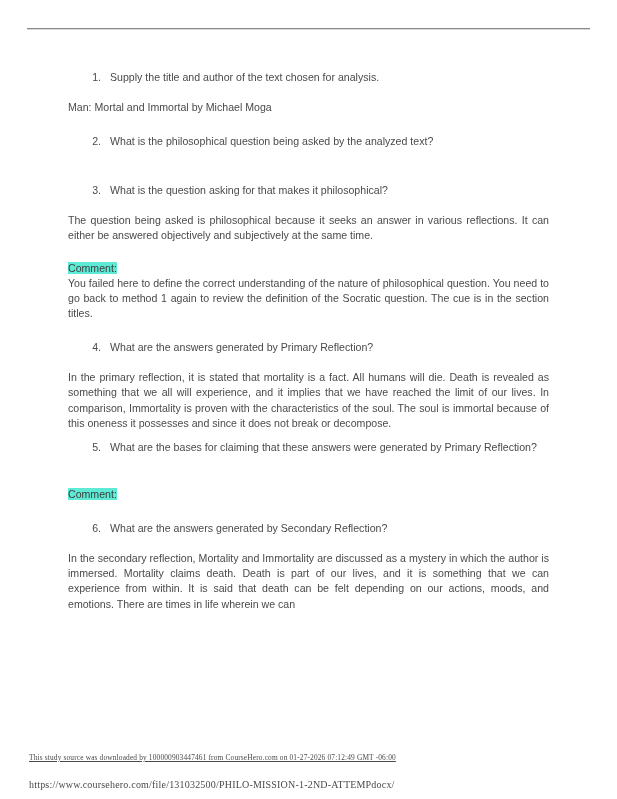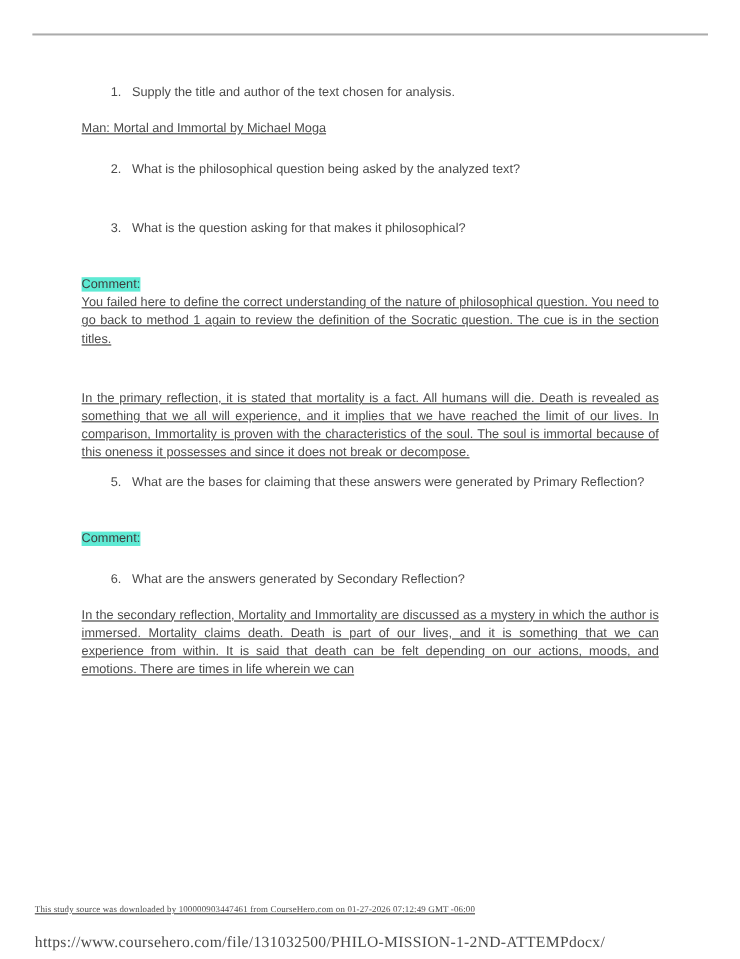--- a/index.html
+++ b/index.html
@@ -49,21 +49,20 @@
     padding-left: 6px;
     margin: 0;
   }
   p.body {
     font-size: 10.6px;
     line-height: 15.2px;
     text-align: justify;
     text-justify: inter-word;
     margin: 0;
     color: #4a4a4a;
-    text-decoration: underline;
   }
   p.body.left {
     text-align: left;
   }
   .spacer-lg { height: 19px; }
   .spacer-md { height: 15px; }
   .spacer-sm { height: 9px; }
   .comment-label {
     display: inline;
     background: #5eead4;
@@ -88,21 +87,21 @@
     line-height: 11px;
     color: #4a4a4a;
     white-space: nowrap;
     letter-spacing: 0.02em;
   }
   .footer-url {
     position: absolute;
     left: 29px;
     top: 779px;
     font-family: "Liberation Serif", serif;
-    font-size: 13px;
+    font-size: 10px;
     line-height: 11px;
     color: #4a4a4a;
     white-space: nowrap;
     letter-spacing: 0.02em;
     text-decoration: none;
   }
 </style>
 </head>
 <body>
 
@@ -130,30 +129,36 @@
     <div class="spacer-md"></div>
 
     <div class="spacer-lg"></div>
 
     <ol class="qlist" start="3">
       <li>
         <span>What is the question asking for that makes it philosophical?</span>
       </li>
     </ol>
     <div class="spacer-md"></div>
+    <p class="body">The question being asked is philosophical because it seeks an answer in various reflections. It can either be answered objectively and subjectively at the same time.</p>
 
     <div class="spacer-md"></div>
 
     <div class="comment-label-row">
       <span class="comment-label">Comment:</span>
     </div>
     <p class="body">You failed here to define the correct understanding of the nature of philosophical question.  You need to go back to method 1 again to review the definition of the Socratic question.  The cue is in the section titles.</p>
 
     <div class="spacer-lg"></div>
 
+    <ol class="qlist" start="4">
+      <li>
+        <span>What are the answers generated by Primary Reflection?</span>
+      </li>
+    </ol>
     <div class="spacer-md"></div>
     <p class="body">In the primary reflection, it is stated that mortality is a fact. All humans will die. Death is revealed as something that we all will experience, and it implies that we have reached the limit of our lives.  In comparison, Immortality is proven with the characteristics of the soul. The soul is immortal because of this oneness it possesses and since it does not break or decompose.</p>
 
     <div class="spacer-sm"></div>
 
     <ol class="qlist" start="5">
       <li>
         <span>What are the bases for claiming that these answers were generated by Primary Reflection?</span>
       </li>
     </ol>

